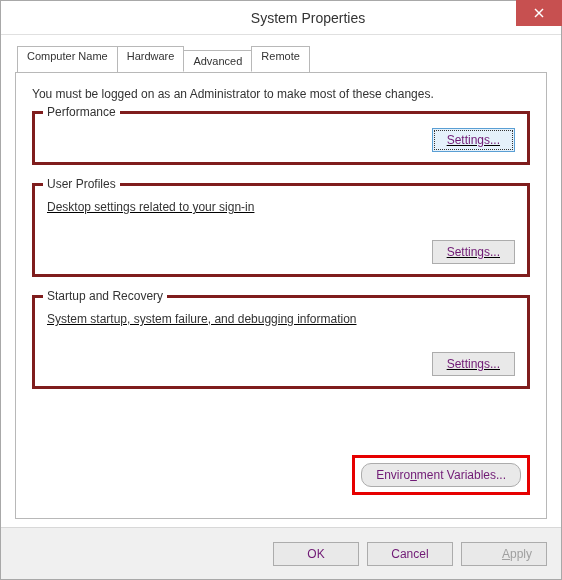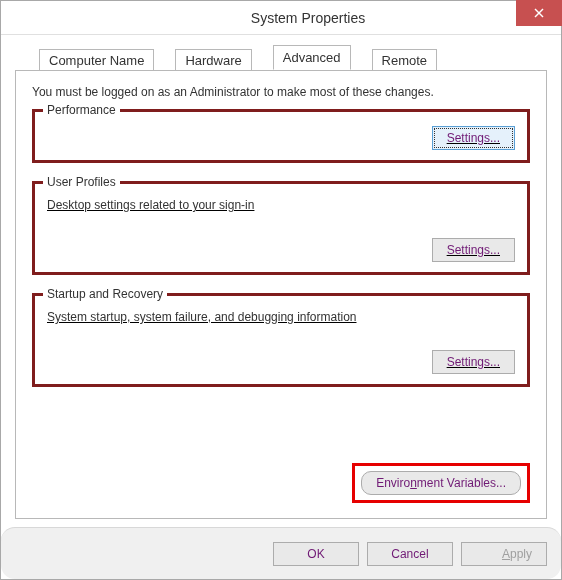--- a/index.html
+++ b/index.html
@@ -58,42 +58,41 @@
   .tabs {
     display: flex;
     align-items: flex-end;
     position: relative;
     margin-left: 2px;
   }
   .tab {
     border: 1px solid #b8b8b8;
     border-bottom: none;
     background: #fff;
-    padding: 3px 9px 3px 9px;
-    font-size: 13px;
+    padding: 3px 9px 11px 9px;
+    font-size: 11px;
     color: #333;
     margin-right: -1px;
     cursor: pointer;
     position: relative;
     top: 1px;
-    margin-left: 22px;
   }
   .tab.active {
     background: #fff;
     border-bottom: 1px solid #fff;
     z-index: 2;
     top: 0px;
     padding-top: 4px;
     padding-bottom: 4px;
   }
   .tab-panel {
     border: 1px solid #b8b8b8;
     background: #fff;
     flex: 1;
-    padding: 14px 16px 15px 16px;
+    padding: 14px 16px 23px 16px;
     display: flex;
     flex-direction: column;
     position: relative;
   }
   .intro {
     color: #333;
     margin-bottom: 10px;
   }
   .group {
     border: 3px solid #7f1d1d;
@@ -157,21 +156,20 @@
   }
   .footer {
     height: 52px;
     background: #f0f0f0;
     border-top: 1px solid #d8d8d8;
     display: flex;
     align-items: center;
     justify-content: flex-end;
     gap: 8px;
     padding: 0 14px;
-    border-radius: 14px;
   }
   .footer .btn { min-width: 86px; }
   .underline { text-decoration: underline; }
 </style>
 </head>
 <body>
 
 <div class="window">
   <div class="titlebar">
     <div class="title">System Properties</div>

